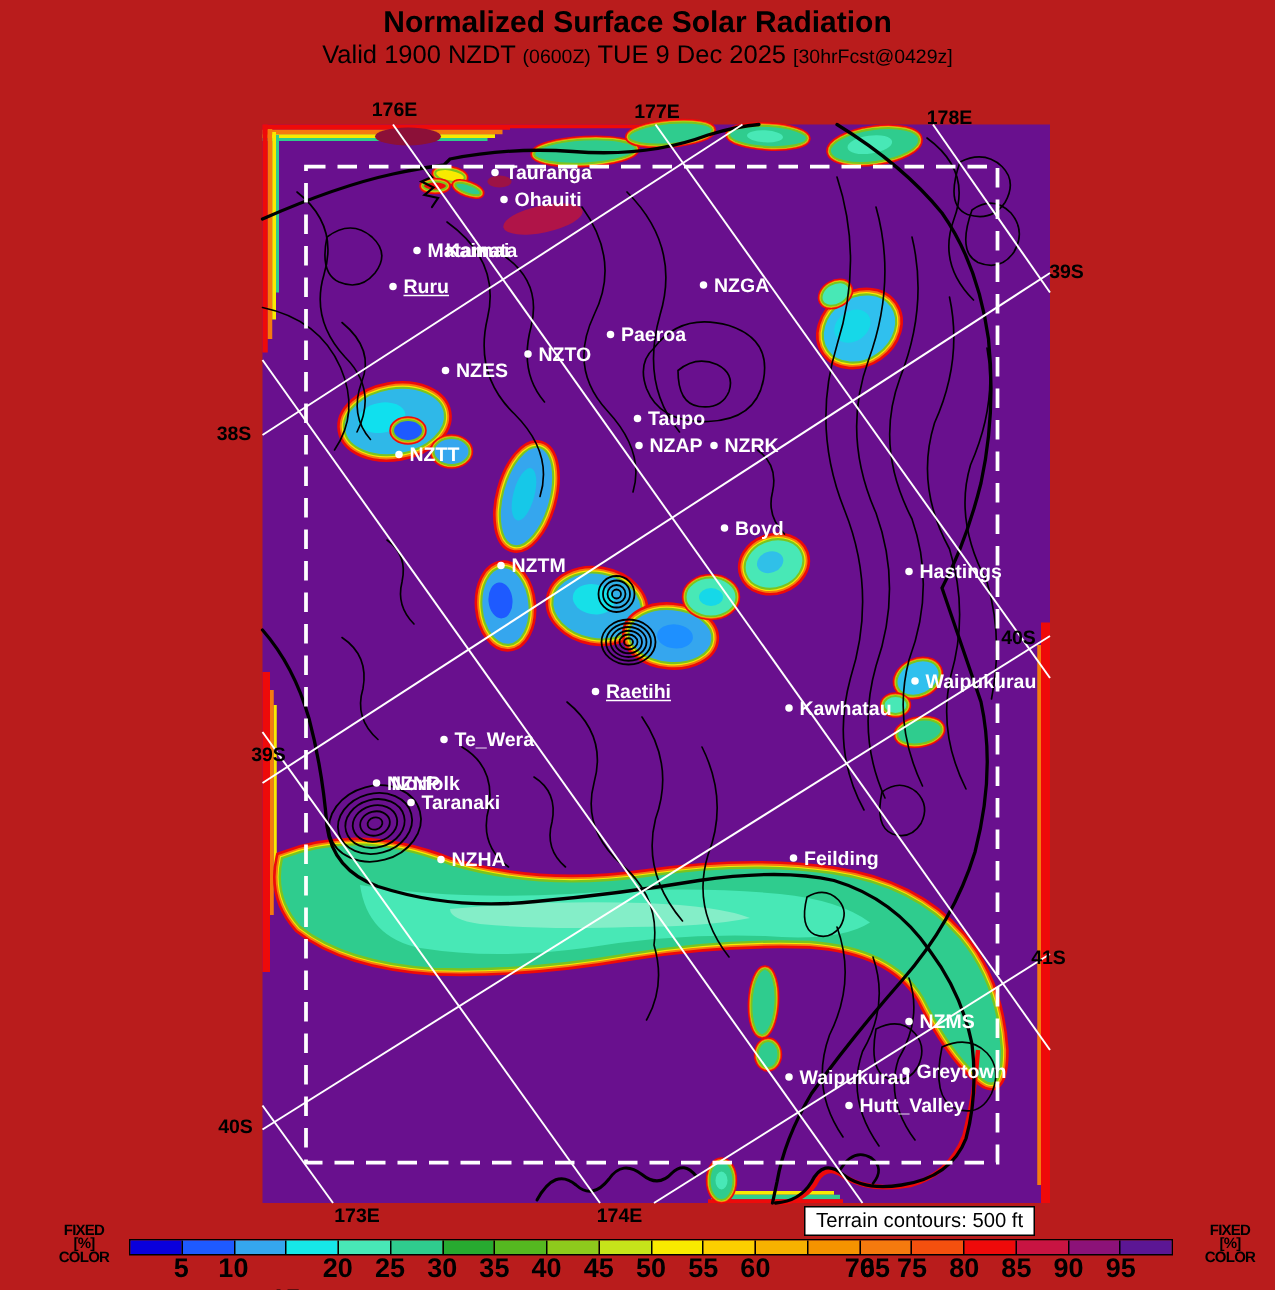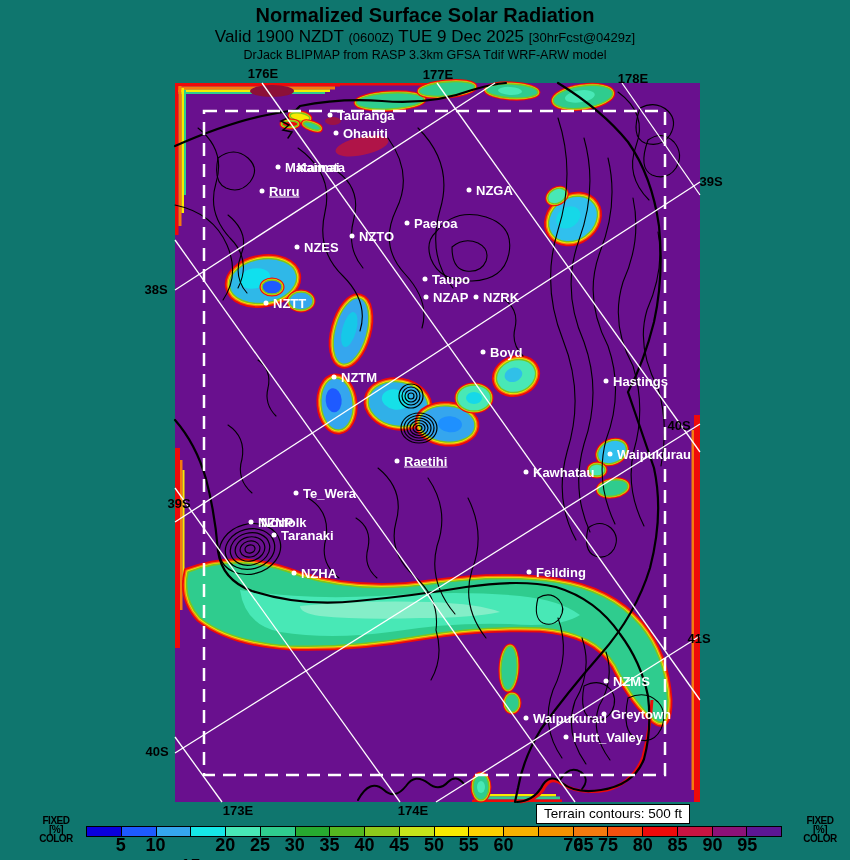--- a/index.html
+++ b/index.html
@@ -1,17 +1,17 @@
 <!DOCTYPE html>
 <html><head>
 <meta charset="utf-8">
 <style>
   html,body{margin:0;padding:0;background:#fff;width:850px;height:860px;overflow:hidden;
     font-family:"Liberation Sans",sans-serif;}
-  #page{position:relative;width:850px;height:860px;background:#0f766e;}
+  #page{position:relative;width:850px;height:860px;background:#b91c1c;}
   
   #hdr{position:absolute;left:0;top:0;width:100%;text-align:center;color:#000;}
   #hdr .t1{font-size:20px;font-weight:bold;line-height:24px;margin-top:3px;}
   #hdr .t2{font-size:17px;line-height:20px;}
   #hdr .t2 .sm{font-size:13px;}
   #hdr .t3{font-size:12.5px;line-height:15px;}
   
   .geo{position:absolute;font-size:13px;font-weight:bold;color:#000;transform:translate(-50%,-50%);white-space:nowrap;}
   .station{position:absolute;color:#fff;font-size:13px;font-weight:bold;white-space:nowrap;transform:translateY(-50%);}
   .sdot{position:absolute;width:5px;height:5px;border-radius:50%;background:#fff;transform:translate(-50%,-50%);}
@@ -25,21 +25,20 @@
     font-size:13.5px;color:#000;padding:1px 7px 2px 7px;white-space:nowrap;}
   svg{position:absolute;left:0;top:0;}
 </style>
 </head>
 <body>
 <div id="page">
 
 <div id="hdr">
   <div class="t1">Normalized Surface Solar Radiation</div>
   <div class="t2"><span>Valid 1900 NZDT </span><span class="sm">(0600Z)</span><span> TUE 9 Dec 2025 </span><span class="sm">[30hrFcst@0429z]</span></div>
-  <div class="t3">DrJack BLIPMAP from RASP 3.3km GFSA Tdif WRF-ARW model</div>
 </div>
 
 <svg id="mapsvg" width="850" height="860" viewBox="0 0 850 860">
 
   <rect x="175" y="83" width="525" height="719" fill="#69108E"></rect>
 
   <g>
     <rect x="175" y="83" width="165" height="3.5" fill="#EE0A0A"></rect>
     <rect x="175" y="86.5" width="160" height="3" fill="#F57A0E"></rect>
     <rect x="175" y="89.5" width="155" height="2.5" fill="#F8EA00"></rect>

